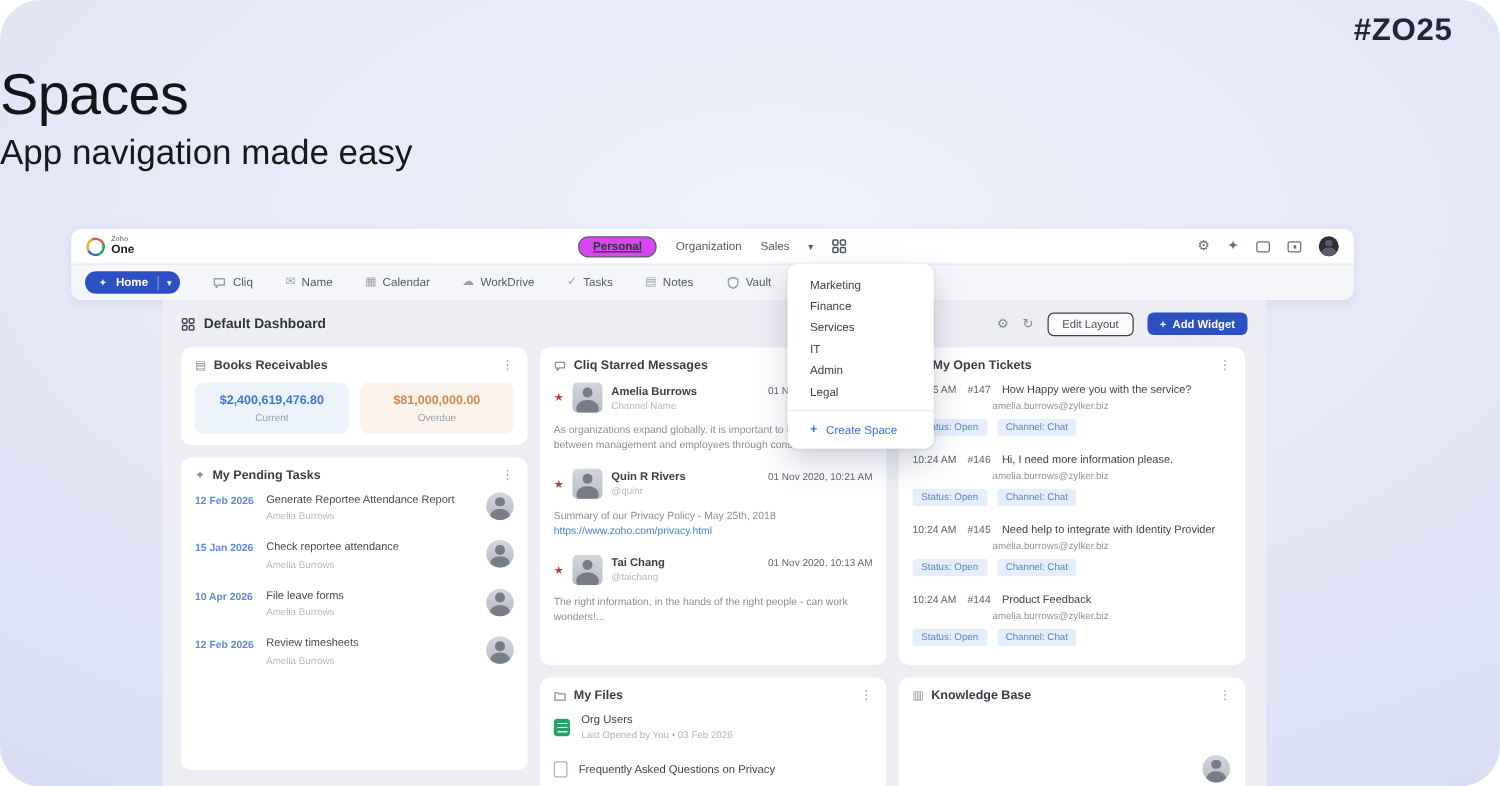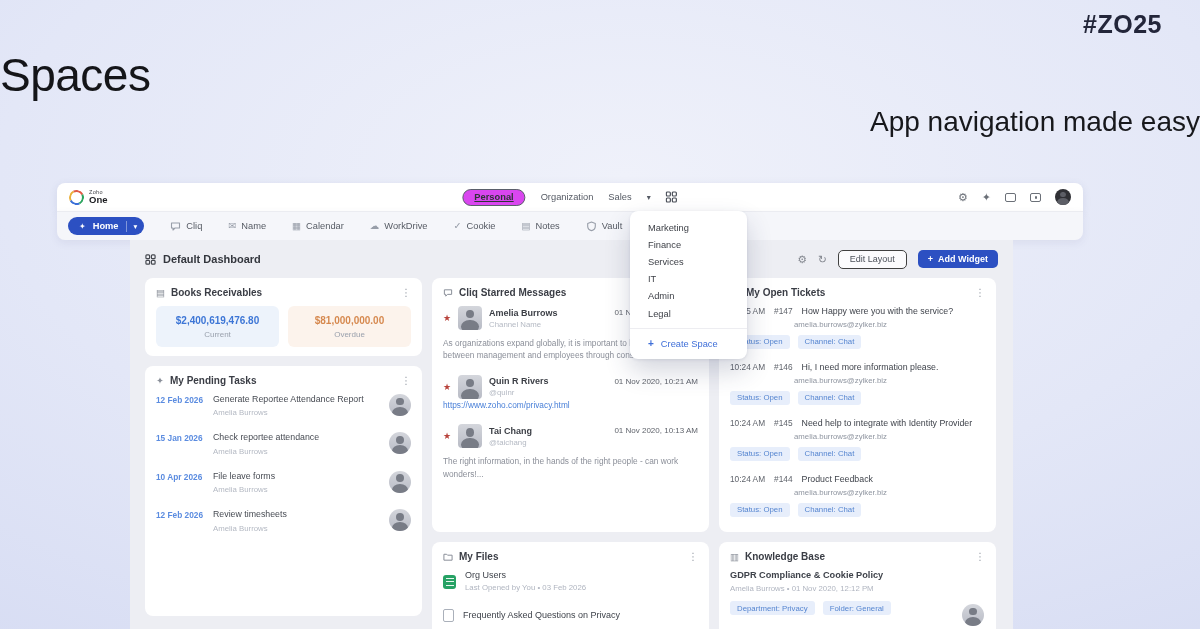--- a/index.html
+++ b/index.html
@@ -1,24 +1,25 @@
 <!DOCTYPE html>
 <html><head>
 <meta charset="utf-8">
 <style>
   * { margin:0; padding:0; box-sizing:border-box; }
   html,body { width:1200px; height:629px; }
   body { font-family:"Liberation Sans", sans-serif; }
   #canvas {
     position:relative; width:1200px; height:629px; overflow:hidden;
     background: radial-gradient(130% 130% at 52% 28%, #eff1fa 0%, #e3e7f7 40%, #ccd3f0 100%);
+    border-radius: 32px;
   }
   .hashtag { position:absolute; top:10px; right:38px; font-size:25px; font-weight:700; color:#23263a; letter-spacing:.5px; }
   .hero-title { position:absolute; top:48px; left:0; width:100%; text-align:left; font-size:46px; font-weight:400; color:#141519; letter-spacing:-.5px; }
-  .hero-sub { position:absolute; top:106px; left:0; width:100%; text-align:right; font-size:28px; font-weight:400; color:#17181c; }
+  .hero-sub { position:absolute; top:106px; left:0; width:100%; text-align:left; font-size:28px; font-weight:400; color:#17181c; }
 
   
   .navbar { position:absolute; left:57px; top:183px; width:1026px; height:28px; background:#fff; border-radius:8px 8px 0 0;
     display:flex; align-items:center; padding:0 12px; box-shadow:0 2px 8px rgba(60,70,120,.10); }
   .logo { display:flex; align-items:center; gap:5px; }
   .logo-ring { width:15px; height:15px; border-radius:50%; border:2.2px solid #e05a46; border-right-color:#2ba45e; border-bottom-color:#3a6fd8; border-left-color:#eab03a; transform:rotate(18deg); }
   .logo-txt { line-height:1; }
   .logo-zoho { font-size:5.5px; color:#44464c; letter-spacing:.3px; }
   .logo-one { font-size:9.5px; font-weight:800; color:#1b1c20; }
   .space-group { position:absolute; left:50%; transform:translateX(-50%); display:flex; align-items:center; gap:15px; }
@@ -196,21 +197,21 @@
     <div class="app-tab">
       <span class="t-ico">▦</span>
       <span class="t-lab">Calendar</span>
     </div>
     <div class="app-tab">
       <span class="t-ico">☁</span>
       <span class="t-lab">WorkDrive</span>
     </div>
     <div class="app-tab">
       <span class="t-ico">✓</span>
-      <span class="t-lab">Cookie</span>
+      <span class="t-lab">Tasks</span>
     </div>
     <div class="app-tab">
       <span class="t-ico">▤</span>
       <span class="t-lab">Notes</span>
     </div>
     <div class="app-tab">
       <span class="t-ico">
           <svg class="mini" width="11" height="11" viewBox="0 0 11 11">
             <path d="M5.5 1l3.8 1.4v2.8c0 2.4-1.9 3.9-3.8 4.4-1.9-.5-3.8-2-3.8-4.4V2.4z" fill="none" stroke="#989ea9" stroke-width="1.1" stroke-linejoin="round"></path>
           </svg>
@@ -337,20 +338,21 @@
           <div class="msg">
             <div class="msg-head">
               <span class="msg-star">★</span>
               <span class="avatar sq msg-av"></span>
               <span>
                   <div class="msg-name">Quin R Rivers</div>
                 <div class="msg-handle">@quinr</div>
                 </span>
               <span class="msg-time">01 Nov 2020, 10:21 AM</span>
             </div>
+            <div class="msg-body">Summary of our Privacy Policy - May 25th, 2018</div>
             <span class="msg-link">https://www.zoho.com/privacy.html</span>
           </div>
           <div class="msg">
             <div class="msg-head">
               <span class="msg-star">★</span>
               <span class="avatar sq msg-av"></span>
               <span>
                   <div class="msg-name">Tai Chang</div>
                 <div class="msg-handle">@taichang</div>
                 </span>
@@ -446,28 +448,20 @@
               </div>
           </div>
         </div>
 
         <div class="widget w-kb">
           <div class="w-head">
             <span class="w-ico">▥</span>
             <span class="w-title">Knowledge Base</span>
             <span class="kebab">⋮</span>
           </div>
-          <div>
-            <div class="kb-title">GDPR Compliance &amp; Cookie Policy</div>
-            <div class="kb-meta">Amelia Burrows • 01 Nov 2020, 12:12 PM</div>
-            <div class="kb-tags">
-              <span class="badge">Department: Privacy</span>
-              <span class="badge">Folder: General</span>
-            </div>
-          </div>
           <span class="avatar kb-av"></span>
         </div>
       </div>
     </div>
   </div>
 
   <div class="dropdown">
     <div class="dd-item">Marketing</div>
     <div class="dd-item">Finance</div>
     <div class="dd-item">Services</div>

